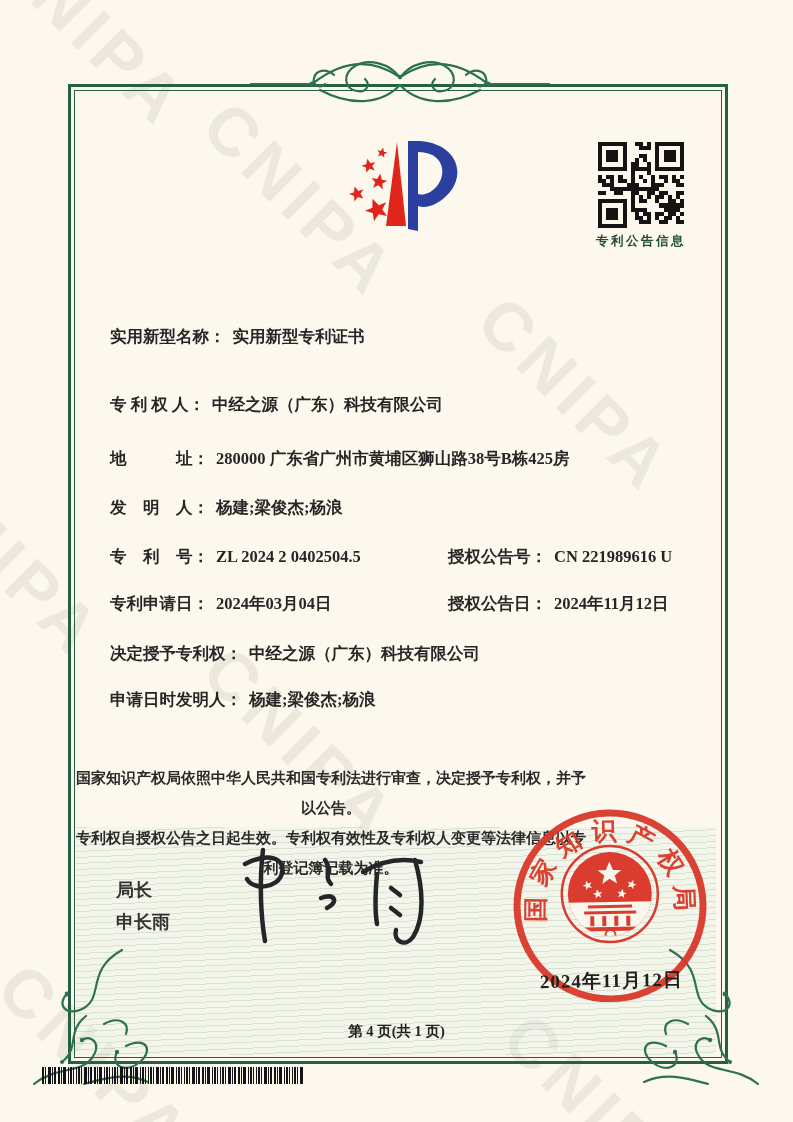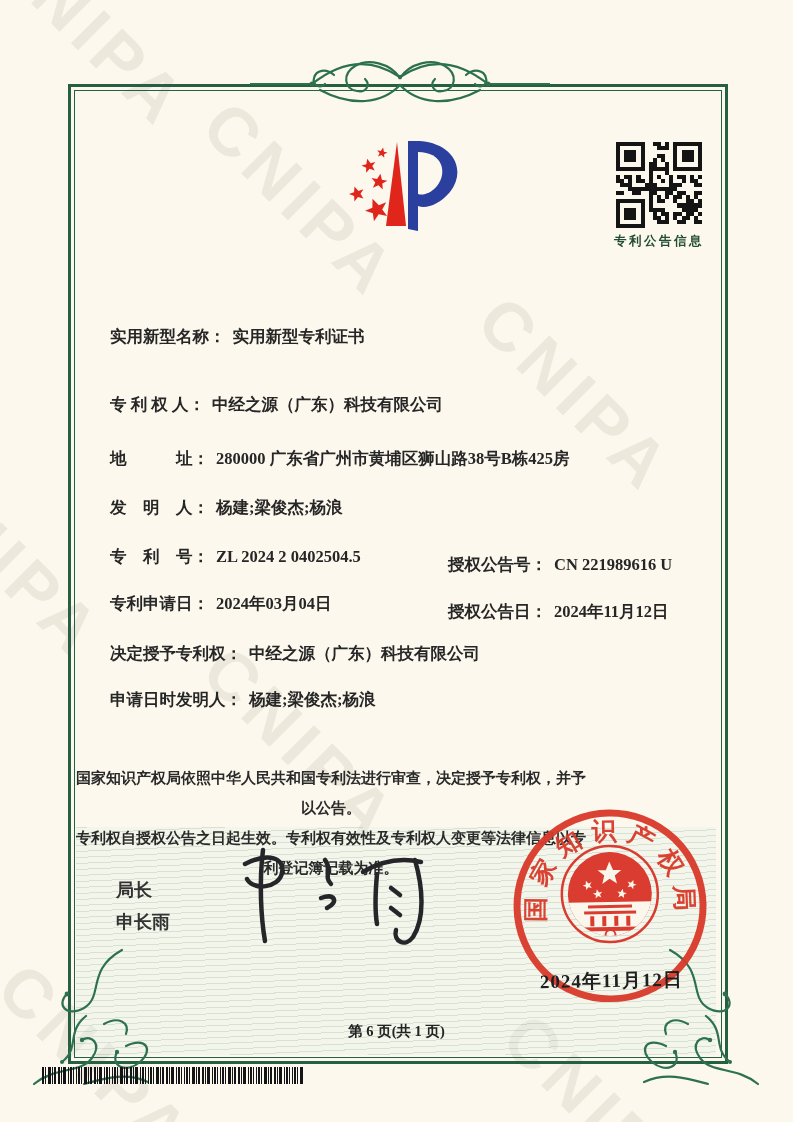--- a/index.html
+++ b/index.html
@@ -26,31 +26,31 @@
       rgba(118,168,138,0.28) 0 1px, rgba(228,240,231,0.35) 1px 6px);
   }
   
   .ornament-top{position:absolute; left:250px; top:50px; width:300px; height:64px;}
   .corner{position:absolute; width:140px; height:142px;}
   .corner.bl{left:26px; top:946px;}
   .corner.br{left:626px; top:946px; transform:scaleX(-1);}
   
   .cert-no{position:absolute; left:110px; top:132px; font-size:17px; font-weight:600; letter-spacing:1px;}
   .logo{position:absolute; left:336px; top:139px; width:128px; height:92px;}
-  .qr-wrap{position:absolute; left:613px; top:142px; width:92px; text-align:center;}
+  .qr-wrap{position:absolute; left:595px; top:142px; width:92px; text-align:center;}
   .qr-svg{width:86px; height:86px; display:block; margin:0 auto; background:#fcf8ee;}
   .qr-label{margin-top:5px; font-size:12.5px; font-weight:bold; color:#234c36; letter-spacing:2.5px; white-space:nowrap;}
   .title{
     position:absolute; left:0; top:237px; width:100%; text-align:center;
     font-size:40px; font-weight:bold; letter-spacing:7px; color:#141414;
   }
   
   .row{position:absolute; left:0; width:100%; font-size:16.5px; font-weight:bold; color:#262626;}
   .row .c1,.row .c2{position:absolute; white-space:pre;}
-  .row .c1{left:110px;} .row .c2{left:448px;margin-top:8px;}
+  .row .c1{left:110px;} .row .c2{left:448px;}
   .row .val{margin-left:7px;}
   .r0{top:326px;} .r1{top:394px;} .r2{top:448px;} .r3{top:497px;}
   .r4{top:546px;} .r5{top:593px;} .r6{top:643px;} .r7{top:689px;}
   
   .legal{
     position:absolute; left:72px; top:763px; width:518px; text-align:center;
     font-size:15px; font-weight:bold; line-height:30px; color:#2a2a2a;
   }
   
   .signer{position:absolute; left:116px; top:874px; font-family:"Liberation Sans", sans-serif;
@@ -377,17 +377,17 @@
         <path transform="translate(108,68) scale(1.25)" d="M0,-10 L2.9,-3.1 L9.5,-3.1 L4.2,1.2 L5.9,7.8 L0,3.8 L-5.9,7.8 L-4.2,1.2 L-9.5,-3.1 L-2.9,-3.1 Z"></path>
         <path transform="translate(86,79) scale(0.5) rotate(-20)" d="M0,-10 L2.9,-3.1 L9.5,-3.1 L4.2,1.2 L5.9,7.8 L0,3.8 L-5.9,7.8 L-4.2,1.2 L-9.5,-3.1 L-2.9,-3.1 Z"></path>
         <path transform="translate(96,88) scale(0.5) rotate(-10)" d="M0,-10 L2.9,-3.1 L9.5,-3.1 L4.2,1.2 L5.9,7.8 L0,3.8 L-5.9,7.8 L-4.2,1.2 L-9.5,-3.1 L-2.9,-3.1 Z"></path>
         <path transform="translate(120,88) scale(0.5) rotate(10)" d="M0,-10 L2.9,-3.1 L9.5,-3.1 L4.2,1.2 L5.9,7.8 L0,3.8 L-5.9,7.8 L-4.2,1.2 L-9.5,-3.1 L-2.9,-3.1 Z"></path>
         <path transform="translate(130,79) scale(0.5) rotate(20)" d="M0,-10 L2.9,-3.1 L9.5,-3.1 L4.2,1.2 L5.9,7.8 L0,3.8 L-5.9,7.8 L-4.2,1.2 L-9.5,-3.1 L-2.9,-3.1 Z"></path>
       </g>
     </g>
     <text x="108" y="181" text-anchor="middle" font-size="19" font-weight="bold" fill="#141414" font-family="Liberation Serif, serif" letter-spacing="1">2024年11月12日</text>
   </svg>
 
-  <div class="footer">第 6 页(共 1 页)</div>
+  <div class="footer">第 4 页(共 1 页)</div>
 
   <div class="barcode" id="barcode"><i style="width: 2px; margin-right: 1px;"></i><i style="width: 1px; margin-right: 2px;"></i><i style="width: 3px; margin-right: 1px;"></i><i style="width: 1px; margin-right: 1px;"></i><i style="width: 2px; margin-right: 2px;"></i><i style="width: 2px; margin-right: 1px;"></i><i style="width: 1px; margin-right: 1px;"></i><i style="width: 3px; margin-right: 2px;"></i><i style="width: 1px; margin-right: 1px;"></i><i style="width: 2px; margin-right: 1px;"></i><i style="width: 1px; margin-right: 2px;"></i><i style="width: 1px; margin-right: 1px;"></i><i style="width: 2px; margin-right: 1px;"></i><i style="width: 1px; margin-right: 2px;"></i><i style="width: 3px; margin-right: 1px;"></i><i style="width: 1px; margin-right: 1px;"></i><i style="width: 2px; margin-right: 2px;"></i><i style="width: 2px; margin-right: 1px;"></i><i style="width: 1px; margin-right: 1px;"></i><i style="width: 3px; margin-right: 2px;"></i><i style="width: 1px; margin-right: 1px;"></i><i style="width: 2px; margin-right: 1px;"></i><i style="width: 1px; margin-right: 2px;"></i><i style="width: 1px; margin-right: 1px;"></i><i style="width: 2px; margin-right: 1px;"></i><i style="width: 1px; margin-right: 2px;"></i><i style="width: 3px; margin-right: 1px;"></i><i style="width: 1px; margin-right: 1px;"></i><i style="width: 2px; margin-right: 2px;"></i><i style="width: 2px; margin-right: 1px;"></i><i style="width: 1px; margin-right: 1px;"></i><i style="width: 3px; margin-right: 2px;"></i><i style="width: 1px; margin-right: 1px;"></i><i style="width: 2px; margin-right: 1px;"></i><i style="width: 1px; margin-right: 2px;"></i><i style="width: 1px; margin-right: 1px;"></i><i style="width: 2px; margin-right: 1px;"></i><i style="width: 1px; margin-right: 2px;"></i><i style="width: 3px; margin-right: 1px;"></i><i style="width: 1px; margin-right: 1px;"></i><i style="width: 2px; margin-right: 2px;"></i><i style="width: 2px; margin-right: 1px;"></i><i style="width: 1px; margin-right: 1px;"></i><i style="width: 3px; margin-right: 2px;"></i><i style="width: 1px; margin-right: 1px;"></i><i style="width: 2px; margin-right: 1px;"></i><i style="width: 1px; margin-right: 2px;"></i><i style="width: 1px; margin-right: 1px;"></i><i style="width: 2px; margin-right: 1px;"></i><i style="width: 1px; margin-right: 2px;"></i><i style="width: 3px; margin-right: 1px;"></i><i style="width: 1px; margin-right: 1px;"></i><i style="width: 2px; margin-right: 2px;"></i><i style="width: 2px; margin-right: 1px;"></i><i style="width: 1px; margin-right: 1px;"></i><i style="width: 3px; margin-right: 2px;"></i><i style="width: 1px; margin-right: 1px;"></i><i style="width: 2px; margin-right: 1px;"></i><i style="width: 1px; margin-right: 2px;"></i><i style="width: 1px; margin-right: 1px;"></i><i style="width: 2px; margin-right: 1px;"></i><i style="width: 1px; margin-right: 2px;"></i><i style="width: 3px; margin-right: 1px;"></i><i style="width: 1px; margin-right: 1px;"></i><i style="width: 2px; margin-right: 2px;"></i><i style="width: 2px; margin-right: 1px;"></i><i style="width: 1px; margin-right: 1px;"></i><i style="width: 3px; margin-right: 2px;"></i><i style="width: 1px; margin-right: 1px;"></i><i style="width: 2px; margin-right: 1px;"></i><i style="width: 1px; margin-right: 2px;"></i><i style="width: 1px; margin-right: 1px;"></i><i style="width: 2px; margin-right: 1px;"></i><i style="width: 1px; margin-right: 2px;"></i><i style="width: 3px; margin-right: 1px;"></i><i style="width: 1px; margin-right: 1px;"></i><i style="width: 2px; margin-right: 2px;"></i><i style="width: 2px; margin-right: 1px;"></i><i style="width: 1px; margin-right: 1px;"></i><i style="width: 3px; margin-right: 2px;"></i><i style="width: 1px; margin-right: 1px;"></i><i style="width: 2px; margin-right: 1px;"></i><i style="width: 1px; margin-right: 2px;"></i><i style="width: 1px; margin-right: 1px;"></i><i style="width: 2px; margin-right: 1px;"></i><i style="width: 1px; margin-right: 2px;"></i><i style="width: 3px; margin-right: 1px;"></i></div>
 
 </div>
 
 </body></html>

